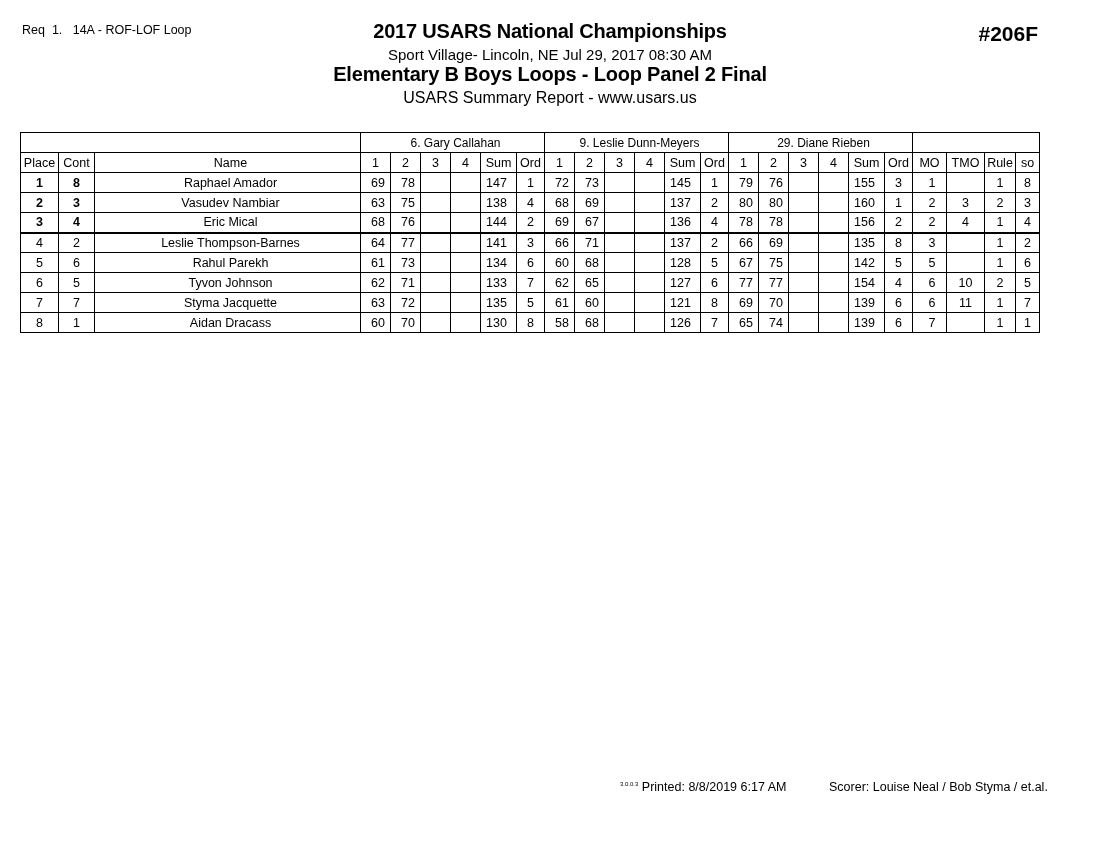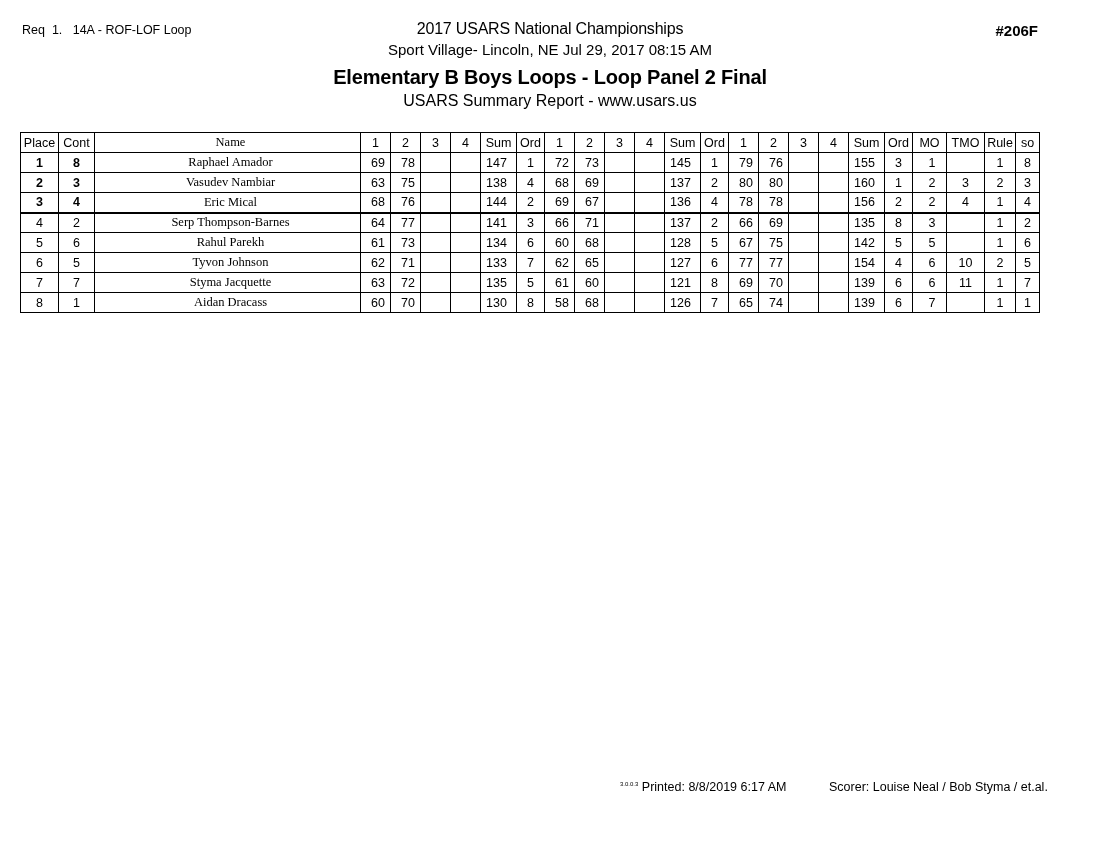--- a/index.html
+++ b/index.html
@@ -27,44 +27,43 @@
   .req-line { white-space: pre; text-align: center; }
 
   .title-block {
     position: absolute;
     left: 0;
     right: 0;
     top: 20px;
     text-align: center;
   }
   .title-main {
-    font-size: 16px;
-    font-weight: normal;
+    font-size: 20px;
+    font-weight: bold;
     letter-spacing: -0.2px;
   }
   .title-sub {
     font-size: 15px;
     margin-top: 3px;
   }
   .title-event {
     font-size: 20px;
     font-weight: bold;
-    margin-top: 8px;
     letter-spacing: -0.2px;
   }
   .title-report {
     font-size: 16px;
     margin-top: 3px;
   }
 
   .doc-code {
     position: absolute;
     right: 62px;
     top: 22px;
-    font-size: 15px;
+    font-size: 21px;
     font-weight: bold;
   }
 
   
   .results-wrap {
     position: absolute;
     left: 20px;
     top: 132px;
   }
   table.results {
@@ -92,21 +91,21 @@
     padding-left: 6px !important;
     font-size: 12px;
     white-space: nowrap;
   }
   .judge-blank { border: none !important; }
 
   .hdr td { font-size: 12.5px; }
 
   .c-place { width: 38px; }
   .c-cont  { width: 36px; }
-  .c-name  { width: 266px; text-align: left; padding-left: 6px !important; font-family: Liberation Serif, serif; }
+  .c-name  { width: 266px; text-align: left; padding-left: 6px !important; }
   .c-s     { width: 30px; }
   .c-sum   { width: 36px; }
   .c-ord   { width: 28px; font-weight: bold; }
   .c-mo    { width: 34px; }
   .c-tmo   { width: 38px; }
   .c-rule  { width: 31px; }
   .c-so    { width: 24px; }
   .sum-cell { text-align: right; padding-right: 4px !important; }
   .s-cell { text-align: left; padding-left: 5px !important; }
 
@@ -146,30 +145,37 @@
 </style>
 </head>
 <body>
 
 <div class="reqs">
   <div class="req-line">Req  1.   14A - ROF-LOF Loop</div>
 </div>
 
 <div class="title-block">
   <div class="title-main">2017 USARS National Championships</div>
-  <div class="title-sub">Sport Village- Lincoln, NE   Jul 29, 2017   08:15 AM</div>
+  <div class="title-sub">Sport Village- Lincoln, NE   Jul 29, 2017   08:30 AM</div>
   <div class="title-event">Elementary B Boys Loops - Loop Panel 2 Final</div>
   <div class="title-report">USARS Summary Report - www.usars.us</div>
 </div>
 
 <div class="doc-code">#206F</div>
 
 <div class="results-wrap">
   <table class="results">
     <tbody id="tbody-results">
+        <tr class="judge-row">
+          <td class="judge-blank" colspan="3"></td>
+          <td class="judge-cell" colspan="6">6.   Gary Callahan</td>
+          <td class="judge-cell" colspan="6">9.   Leslie Dunn-Meyers</td>
+          <td class="judge-cell" colspan="6">29.   Diane Rieben</td>
+          <td class="judge-blank" colspan="4"></td>
+        </tr>
         <tr class="hdr">
           <td class="c-place">Place</td>
           <td class="c-cont">Cont</td>
           <td class="c-name hdr-name">Name</td>
           <td class="c-s">1</td>
           <td class="c-s">2</td>
           <td class="c-s">3</td>
           <td class="c-s">4</td>
           <td class="c-sum">Sum</td>
           <td class="c-ord" style="font-weight:normal">Ord</td>
@@ -267,21 +273,21 @@
           <td class="c-sum sum-cell">156</td>
           <td class="c-ord">2</td>
           <td class="c-mo s-cell">2</td>
           <td class="c-tmo">4</td>
           <td class="c-rule">1</td>
           <td class="c-so">4</td>
         </tr>
         <tr>
           <td class="c-place">4</td>
           <td class="c-cont">2</td>
-          <td class="c-name">Serp Thompson-Barnes</td>
+          <td class="c-name">Leslie Thompson-Barnes</td>
           <td class="c-s s-cell">64</td>
           <td class="c-s s-cell">77</td>
           <td class="c-s s-cell"></td>
           <td class="c-s s-cell"></td>
           <td class="c-sum sum-cell">141</td>
           <td class="c-ord">3</td>
           <td class="c-s s-cell">66</td>
           <td class="c-s s-cell">71</td>
           <td class="c-s s-cell"></td>
           <td class="c-s s-cell"></td>

